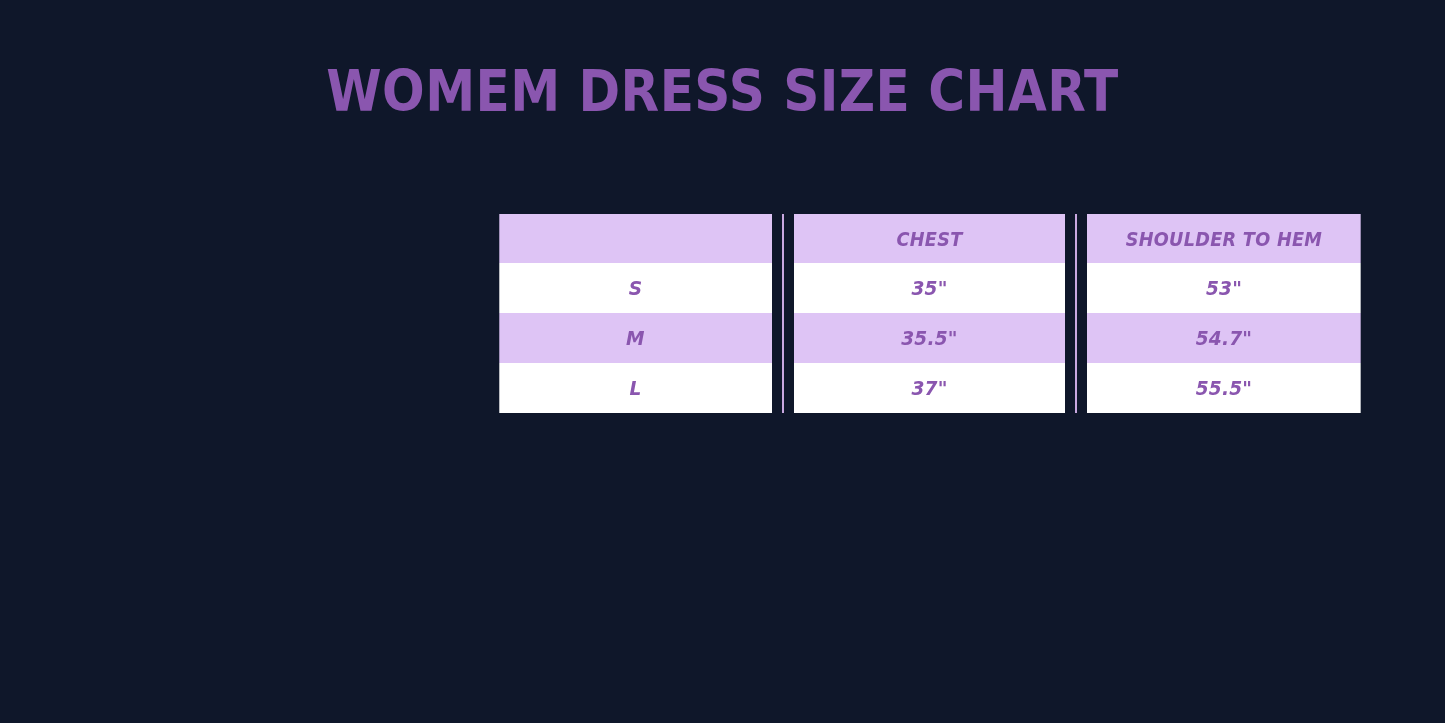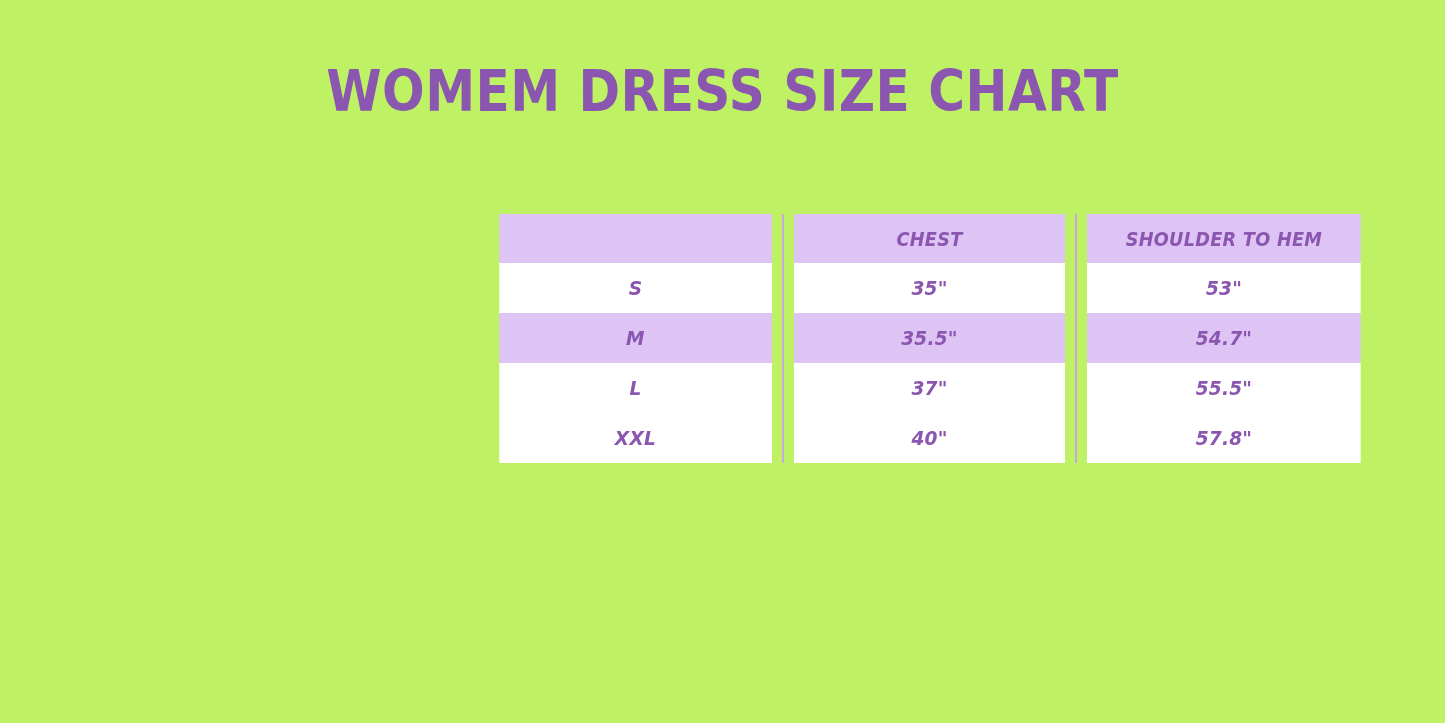--- a/index.html
+++ b/index.html
@@ -13,21 +13,21 @@
     font-family: "Liberation Sans", sans-serif;
     position: relative;
     overflow: hidden;
   }
 
   #page {
     position: absolute;
     left: 0; top: 0;
     width: 1445px;
     height: 723px;
-    background: #bef264;
+    background: #0f172a;
   }
 
   
   .chart-title {
     position: absolute;
     left: 0;
     top: 55px;
     width: 1445px;
     text-align: center;
     color: #8A56AF;
@@ -133,23 +133,18 @@
         <td class="val-cell divider">54.7"</td>
       </tr>
 
       <tr class="row-plain">
         <td class="size-cell">L</td>
         <td class="val-cell divider">37"</td>
         <td class="val-cell divider">55.5"</td>
       </tr>
 
 
-      <tr class="row-plain">
-        <td class="size-cell">XXL</td>
-        <td class="val-cell divider">40"</td>
-        <td class="val-cell divider">57.8"</td>
-      </tr>
 
 
     </tbody>
   </table>
 
 </div>
 
 </body></html>

